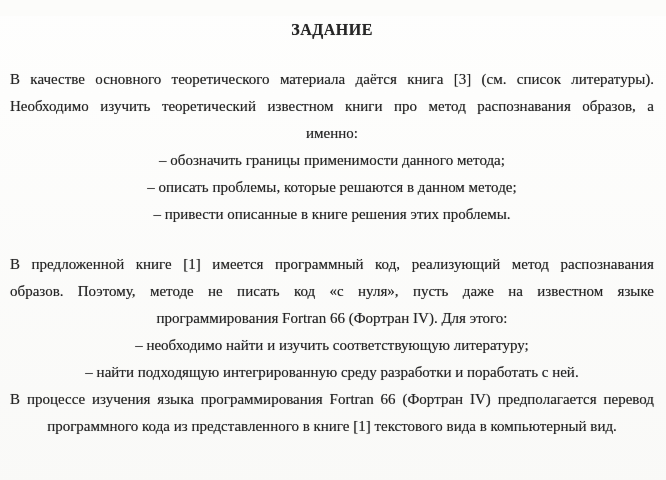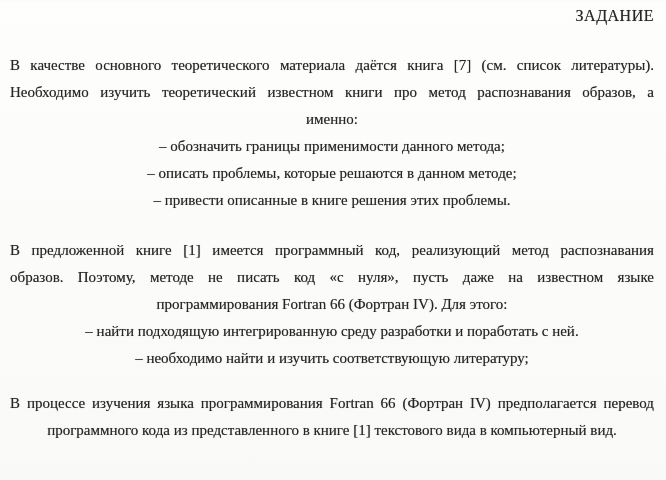--- a/index.html
+++ b/index.html
@@ -16,71 +16,71 @@
   }
   .page {
     width: 666px;
     height: 480px;
     padding: 0 12px 0 10px;
     background: var(--bg);
     
     background-image: linear-gradient(180deg, rgba(255,255,255,0.6) 0%, rgba(240,240,238,0.25) 100%);
   }
   .title {
-    margin-top: 2px;
+    margin-top: 16px;
     line-height: 27px;
     font-size: 16px;
-    font-weight: normal;
+    font-weight: bold;
     letter-spacing: 0.5px;
-    text-align: right;
+    text-align: center;
     text-shadow: 0 0 0.7px rgba(30,30,30,0.55);
   }
   .block { margin: 0; }
   .mt-lg { margin-top: 23px; }
-  .mt-md { margin-top: 18px; }
+  .mt-md { }
   .line {
     font-size: 15px;
     line-height: 27px;
     text-align: center;
     white-space: normal;
     text-shadow: 0 0 0.7px rgba(30,30,30,0.5);
   }
   .just {
     text-align: justify;
     text-align-last: justify;
   }
 </style>
 </head>
 <body>
 
 <div class="page">
 
   <h1 class="title">ЗАДАНИЕ</h1>
 
   <div class="block mt-lg">
-    <div class="line just">В качестве основного теоретического материала даётся книга [7] (см. список литературы).</div>
+    <div class="line just">В качестве основного теоретического материала даётся книга [3] (см. список литературы).</div>
     <div class="line just">Необходимо изучить теоретический известном книги про метод распознавания образов, а</div>
     <div class="line">именно:</div>
   </div>
 
   <div class="block">
     <div class="line">– обозначить границы применимости данного метода;</div>
     <div class="line">– описать проблемы, которые решаются в данном методе;</div>
     <div class="line">– привести описанные в книге решения этих проблемы.</div>
   </div>
 
   <div class="block mt-lg">
     <div class="line just">В предложенной книге [1] имеется программный код, реализующий метод распознавания</div>
     <div class="line just">образов. Поэтому, методе не писать код «с нуля», пусть даже на известном языке</div>
     <div class="line">программирования Fortran 66 (Фортран IV). Для этого:</div>
   </div>
 
   <div class="block">
+    <div class="line">– необходимо найти и изучить соответствующую литературу;</div>
     <div class="line">– найти подходящую интегрированную среду разработки и поработать с ней.</div>
-    <div class="line">– необходимо найти и изучить соответствующую литературу;</div>
   </div>
 
   <div class="block mt-md">
     <div class="line just">В процессе изучения языка программирования Fortran 66 (Фортран IV) предполагается перевод</div>
     <div class="line">программного кода из представленного в книге [1] текстового вида в компьютерный вид.</div>
   </div>
 
 </div>
 
 </body></html>

